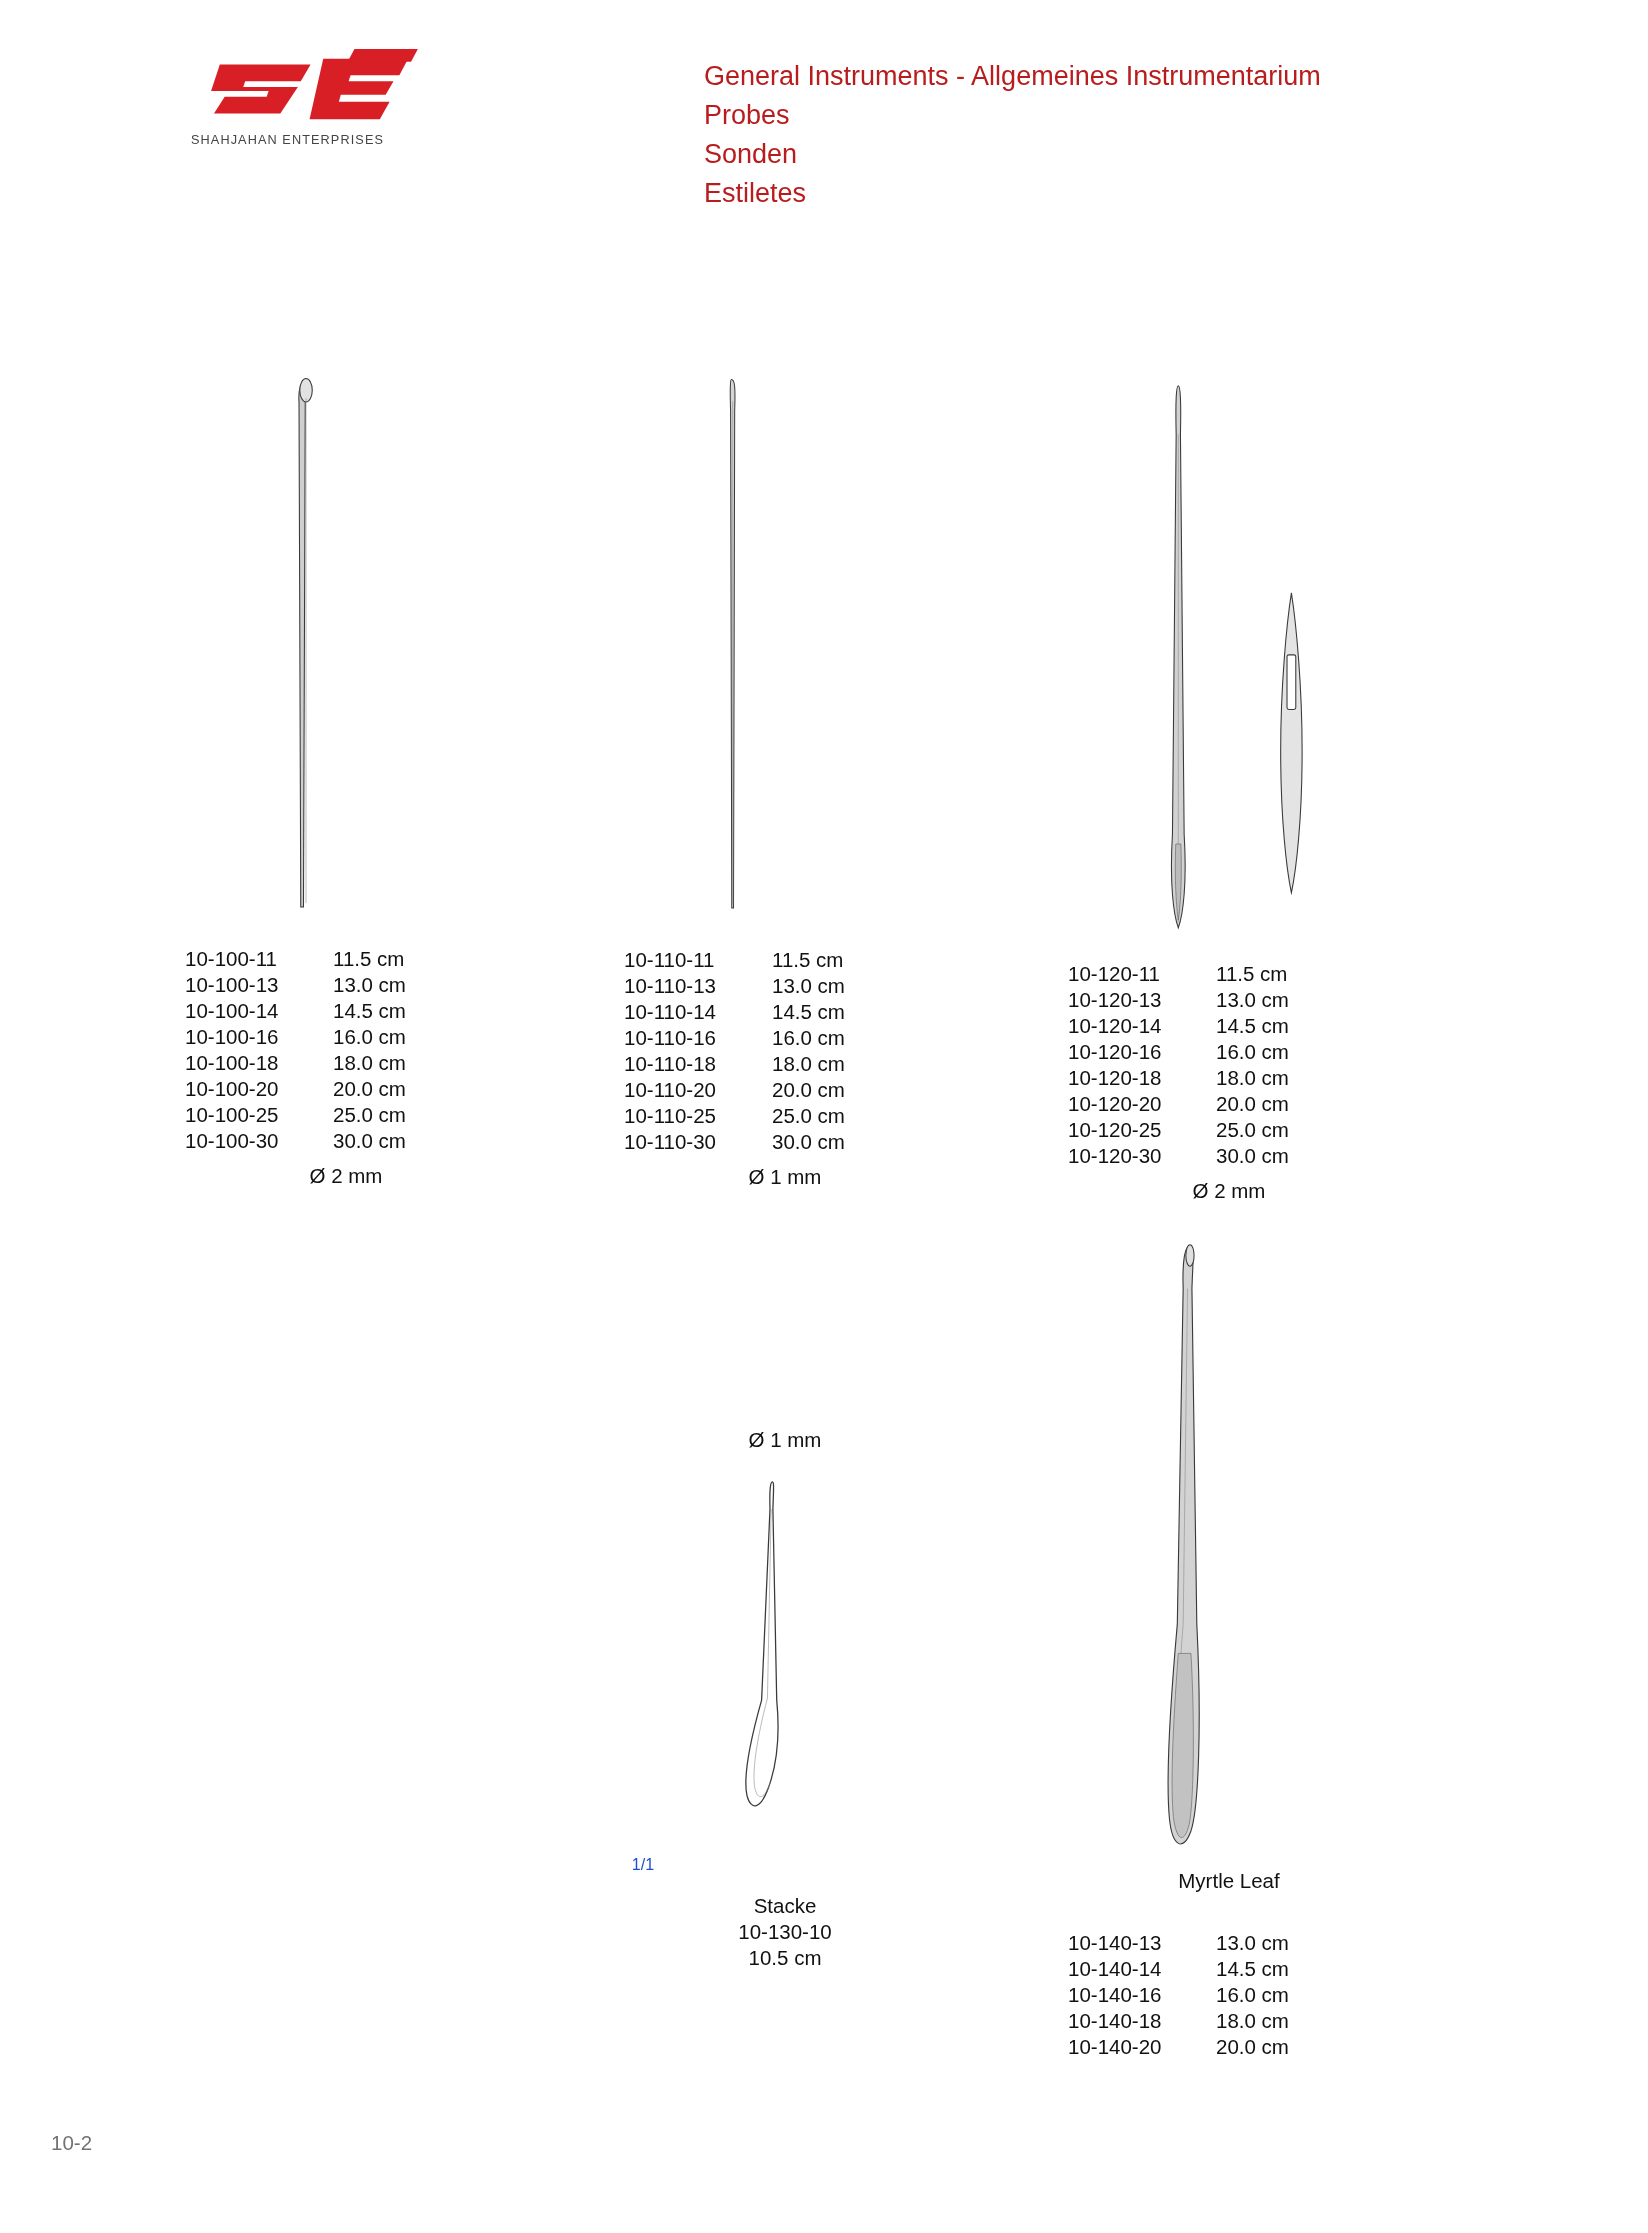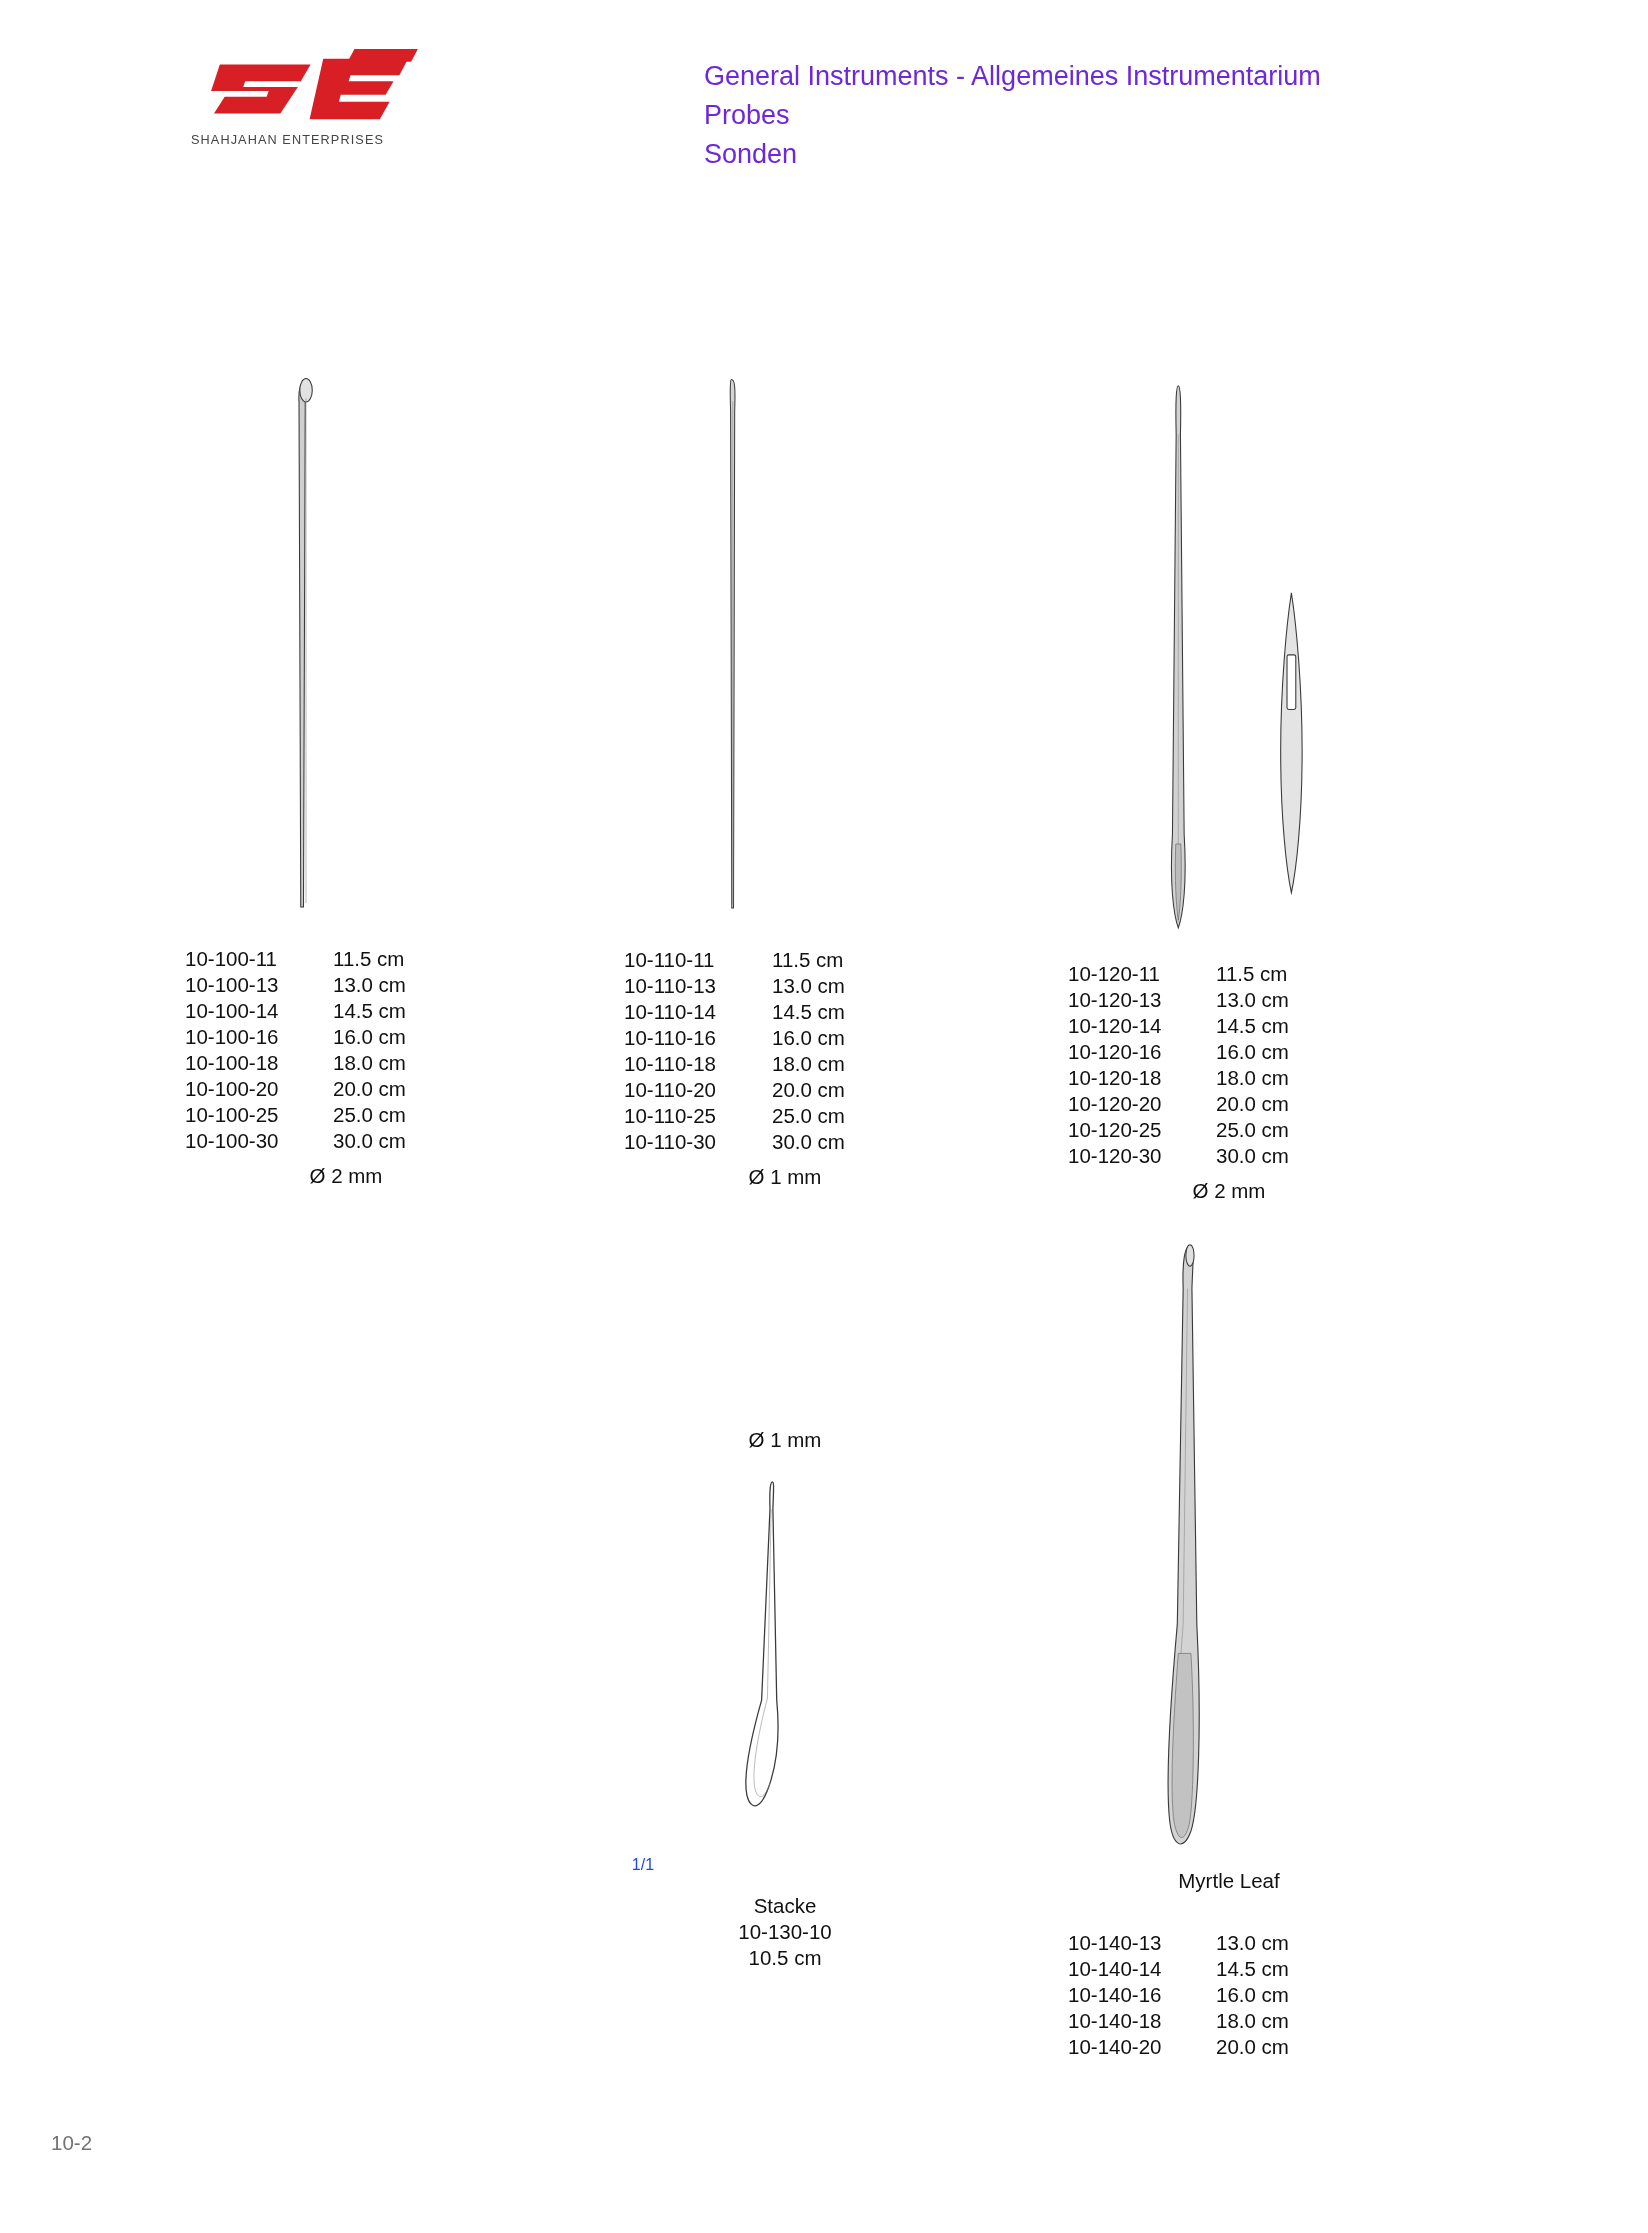--- a/index.html
+++ b/index.html
@@ -46,21 +46,21 @@
     color: #444;
     font-family: "Liberation Sans", sans-serif;
   }
 
   .header-text {
     position: absolute;
     left: 704px;
     top: 57px;
     font-size: 27px;
     line-height: 39px;
-    color: #6d28d9;
+    color: #b91c1c;
     white-space: nowrap;
   }
   .header-text div { font-weight: 400; }
 
   
   .content {
     position: absolute;
     left: 0;
     top: 0;
     width: 1648px;
@@ -132,20 +132,21 @@
           <path d="M150 0 L215 0 L208 13 L143 13 Z" fill="#d81f26"></path>
         </svg>
       </div>
       <div class="logo-caption">SHAHJAHAN ENTERPRISES</div>
     </div>
 
     <div class="header-text">
       <div>General Instruments  -  Allgemeines Instrumentarium</div>
       <div>Probes</div>
       <div>Sonden</div>
+      <div>Estiletes</div>
     </div>
   </div>
 
   <div class="group" style="left:185px; top:361px; width:322px;">
     <div class="drawing" style="height:585px;">
       <svg width="322" height="585" viewBox="0 0 330 600" xmlns="http://www.w3.org/2000/svg">
 
         <path d="M124 22 C118 22 116 30 116.8 42 L118.6 560 L121.4 560 L123.2 42 C124 30 130 22 124 22 Z" fill="#cfcfcf" stroke="#3a3a3a" stroke-width="1.1"></path>
         <ellipse cx="124" cy="30" rx="6.4" ry="12" fill="#e2e2e2" stroke="#3a3a3a" stroke-width="1.1"></ellipse>
         <line x1="124" y1="38" x2="124" y2="556" stroke="#8a8a8a" stroke-width="0.6"></line>

